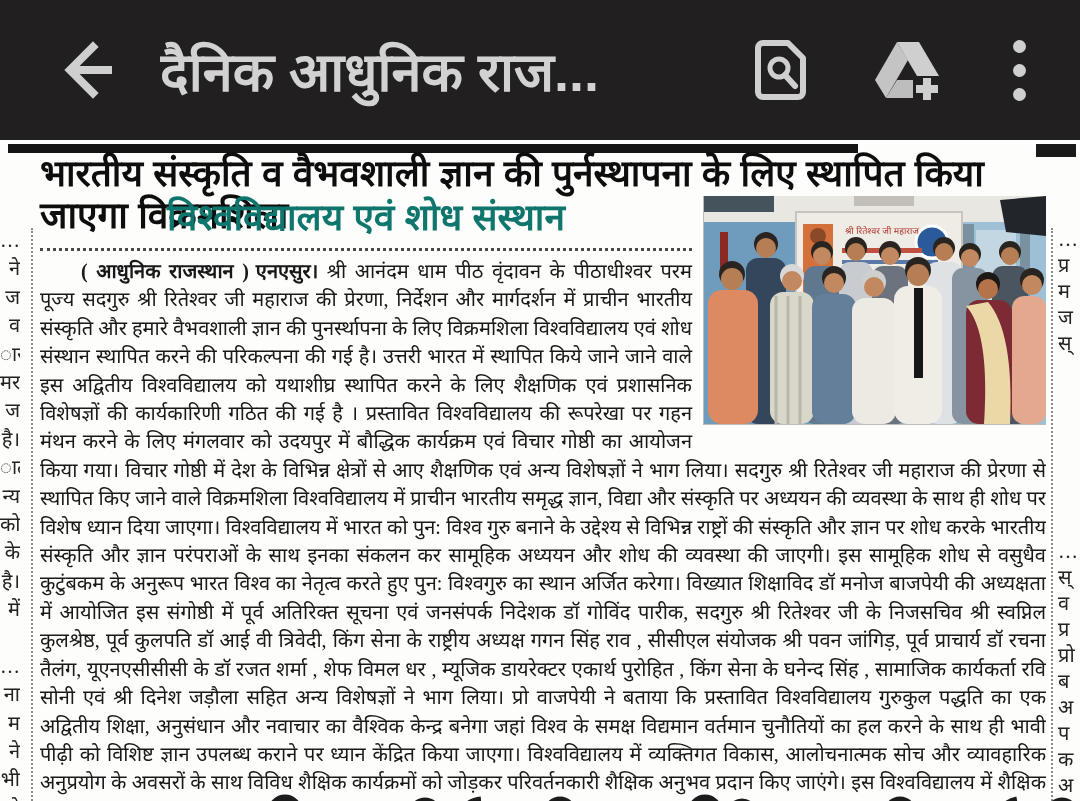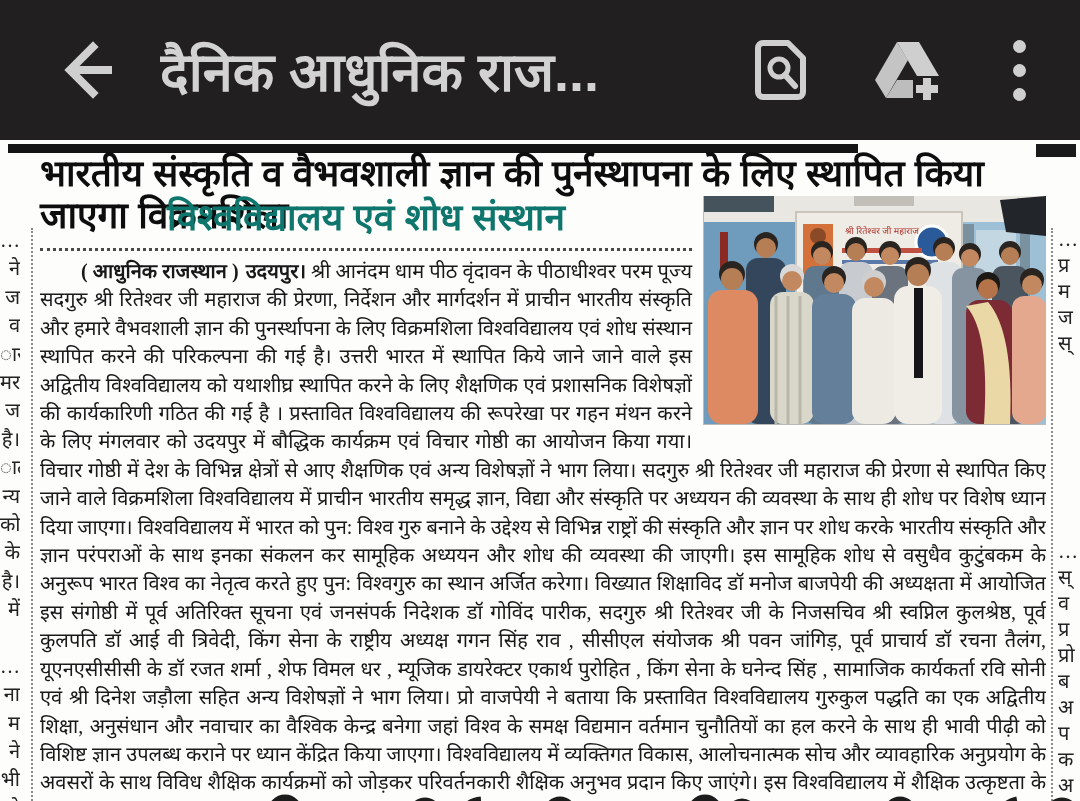--- a/index.html
+++ b/index.html
@@ -261,21 +261,21 @@
               <rect x="308" y="100" width="34" height="128" rx="12" fill="#e4a88e"></rect>
             </g>
         </g>
       </svg>
 
       <div class="headline2">विश्वविद्यालय एवं शोध संस्थान</div>
 
       <div class="dotrule"></div>
 
       <div class="bodytext">
-        <span class="bold">( आधुनिक राजस्थान )</span><span class="bold">उदयपुर।</span>
+        <span class="bold">( आधुनिक राजस्थान )</span><span class="bold">एनएसुर।</span>
         <span>श्री आनंदम धाम पीठ वृंदावन के पीठाधीश्वर परम पूज्य सदगुरु श्री रितेश्वर जी महाराज की प्रेरणा, निर्देशन और मार्गदर्शन में प्राचीन भारतीय संस्कृति और हमारे वैभवशाली ज्ञान की पुनर्स्थापना के लिए विक्रमशिला विश्वविद्यालय एवं शोध संस्थान स्थापित करने की परिकल्पना की गई है। उत्तरी भारत में स्थापित किये जाने जाने वाले इस अद्वितीय विश्वविद्यालय को यथाशीघ्र स्थापित करने के लिए शैक्षणिक एवं प्रशासनिक विशेषज्ञों की कार्यकारिणी गठित की गई है ।  प्रस्तावित विश्वविद्यालय की रूपरेखा पर गहन मंथन करने के लिए मंगलवार को उदयपुर में बौद्धिक कार्यक्रम एवं विचार गोष्ठी का आयोजन किया गया। विचार गोष्ठी में देश के विभिन्न क्षेत्रों से आए शैक्षणिक एवं अन्य विशेषज्ञों ने भाग लिया।  सदगुरु श्री रितेश्वर जी महाराज की प्रेरणा से स्थापित किए जाने वाले विक्रमशिला विश्वविद्यालय में प्राचीन भारतीय समृद्ध ज्ञान, विद्या और संस्कृति पर अध्ययन की व्यवस्था के साथ ही शोध पर विशेष ध्यान दिया जाएगा। विश्वविद्यालय में भारत को पुन: विश्व गुरु बनाने के उद्देश्य से विभिन्न राष्ट्रों की संस्कृति और ज्ञान पर शोध करके भारतीय संस्कृति और ज्ञान परंपराओं के साथ इनका संकलन कर सामूहिक अध्ययन और शोध की व्यवस्था की जाएगी। इस सामूहिक शोध से वसुधैव कुटुंबकम के अनुरूप भारत  विश्व का नेतृत्व करते हुए पुन: विश्वगुरु का स्थान अर्जित करेगा।  विख्यात शिक्षाविद डॉ मनोज बाजपेयी की अध्यक्षता में आयोजित इस संगोष्ठी में पूर्व अतिरिक्त सूचना एवं जनसंपर्क निदेशक डॉ गोविंद पारीक, सदगुरु श्री रितेश्वर जी के निजसचिव श्री स्वप्निल कुलश्रेष्ठ, पूर्व कुलपति डॉ आई वी त्रिवेदी, किंग सेना के राष्ट्रीय अध्यक्ष गगन सिंह राव , सीसीएल संयोजक श्री पवन जांगिड़, पूर्व प्राचार्य डॉ रचना तैलंग, यूएनएसीसीसी के डॉ रजत शर्मा , शेफ विमल धर , म्यूजिक डायरेक्टर एकार्थ पुरोहित , किंग सेना के घनेन्द सिंह , सामाजिक कार्यकर्ता रवि सोनी एवं श्री दिनेश जड़ौला सहित अन्य विशेषज्ञों ने भाग लिया।  प्रो वाजपेयी ने बताया कि प्रस्तावित विश्वविद्यालय गुरुकुल पद्धति का एक अद्वितीय शिक्षा, अनुसंधान और नवाचार का वैश्विक केन्द्र बनेगा जहां विश्व के समक्ष विद्यमान वर्तमान चुनौतियों का हल करने के साथ ही भावी पीढ़ी को विशिष्ट ज्ञान उपलब्ध कराने पर ध्यान केंद्रित किया जाएगा। विश्वविद्यालय में व्यक्तिगत विकास, आलोचनात्मक सोच और व्यावहारिक अनुप्रयोग के अवसरों के साथ विविध शैक्षिक कार्यक्रमों को जोड़कर परिवर्तनकारी शैक्षिक अनुभव प्रदान किए जाएंगे। इस विश्वविद्यालय में शैक्षिक उत्कृष्टता के साथ ही अनुसंधान और नवाचार, सामुदायिक जुड़ाव, समावेशी शैक्षिक वातावरण  व विविधतापूर्ण शैक्षणिक गतिविधियों को अवसर प्रदान किया जाएगा। विश्वविद्यालय में एकीकृत दृष्टिकोण से अंतर्विषयक शिक्षा के अवसर सुलभ कराने के साथ ही वैश्विक शैक्षिक अनुभव के अवसर भी सुलभ कराए जाएंगे। सामुदायिक एकीकरण व उन्नत शैक्षणिक गतिविधियों के साथ सहभागिता बढ़ाने के लिए अनुभवात्मक शिक्षण विधियां नियोजित की जाएगी। उद्यमशीलता की भावना को प्रोत्साहित करने के लिए नवाचारों को प्रेरित किया जाएगा। प्रस्तावित विश्वविद्यालय में आश्रम व्यवस्था के अनुरूप विद्यार्थियों एवं शिक्षकों के लिए समुचित आवासीय व्यवस्था से अनुभवात्मक शिक्षा प्रदान करने पर जोर दिया जाएगा। ध्यान और योग के साथ ही आत्मचिंतन और आंतरिक विकास के लिए आत्मनिरीक्षण पद्धतियों को भी प्रोत्साहित किया जाएगा। विश्वविद्यालय परिसर में जैविक खेती की प्रथाओं को लागू किया जायेगा। साथ ही नवीनीकरण ऊर्जा स्रोतों का उपयोग कर पर्यावरण को प्रदूषित रहित बनाने का भी ध्यान रखा जाएगा। विश्वविद्यालय में स्थापित किए जाने वाले मंदिर और ध्यान केंद्र में आध्यात्मिक अभ्यास की सुविधा सुलभ होंगी। सांस्कृतिक केंद्र में विभिन्न सांस्कृतिक गतिविधियों एवं पारंपरिक कलाओं को प्रोत्साहित करने के लिए भी स्थान उपलब्ध करवाया जाएगा।</span>
       </div>
     </div>
 
     <div class="vrule left"></div>
     <div class="vrule right"></div>
     <div class="edge-strip left">
         <div>…</div>
         <div>ने</div>
         <div>ज</div>

